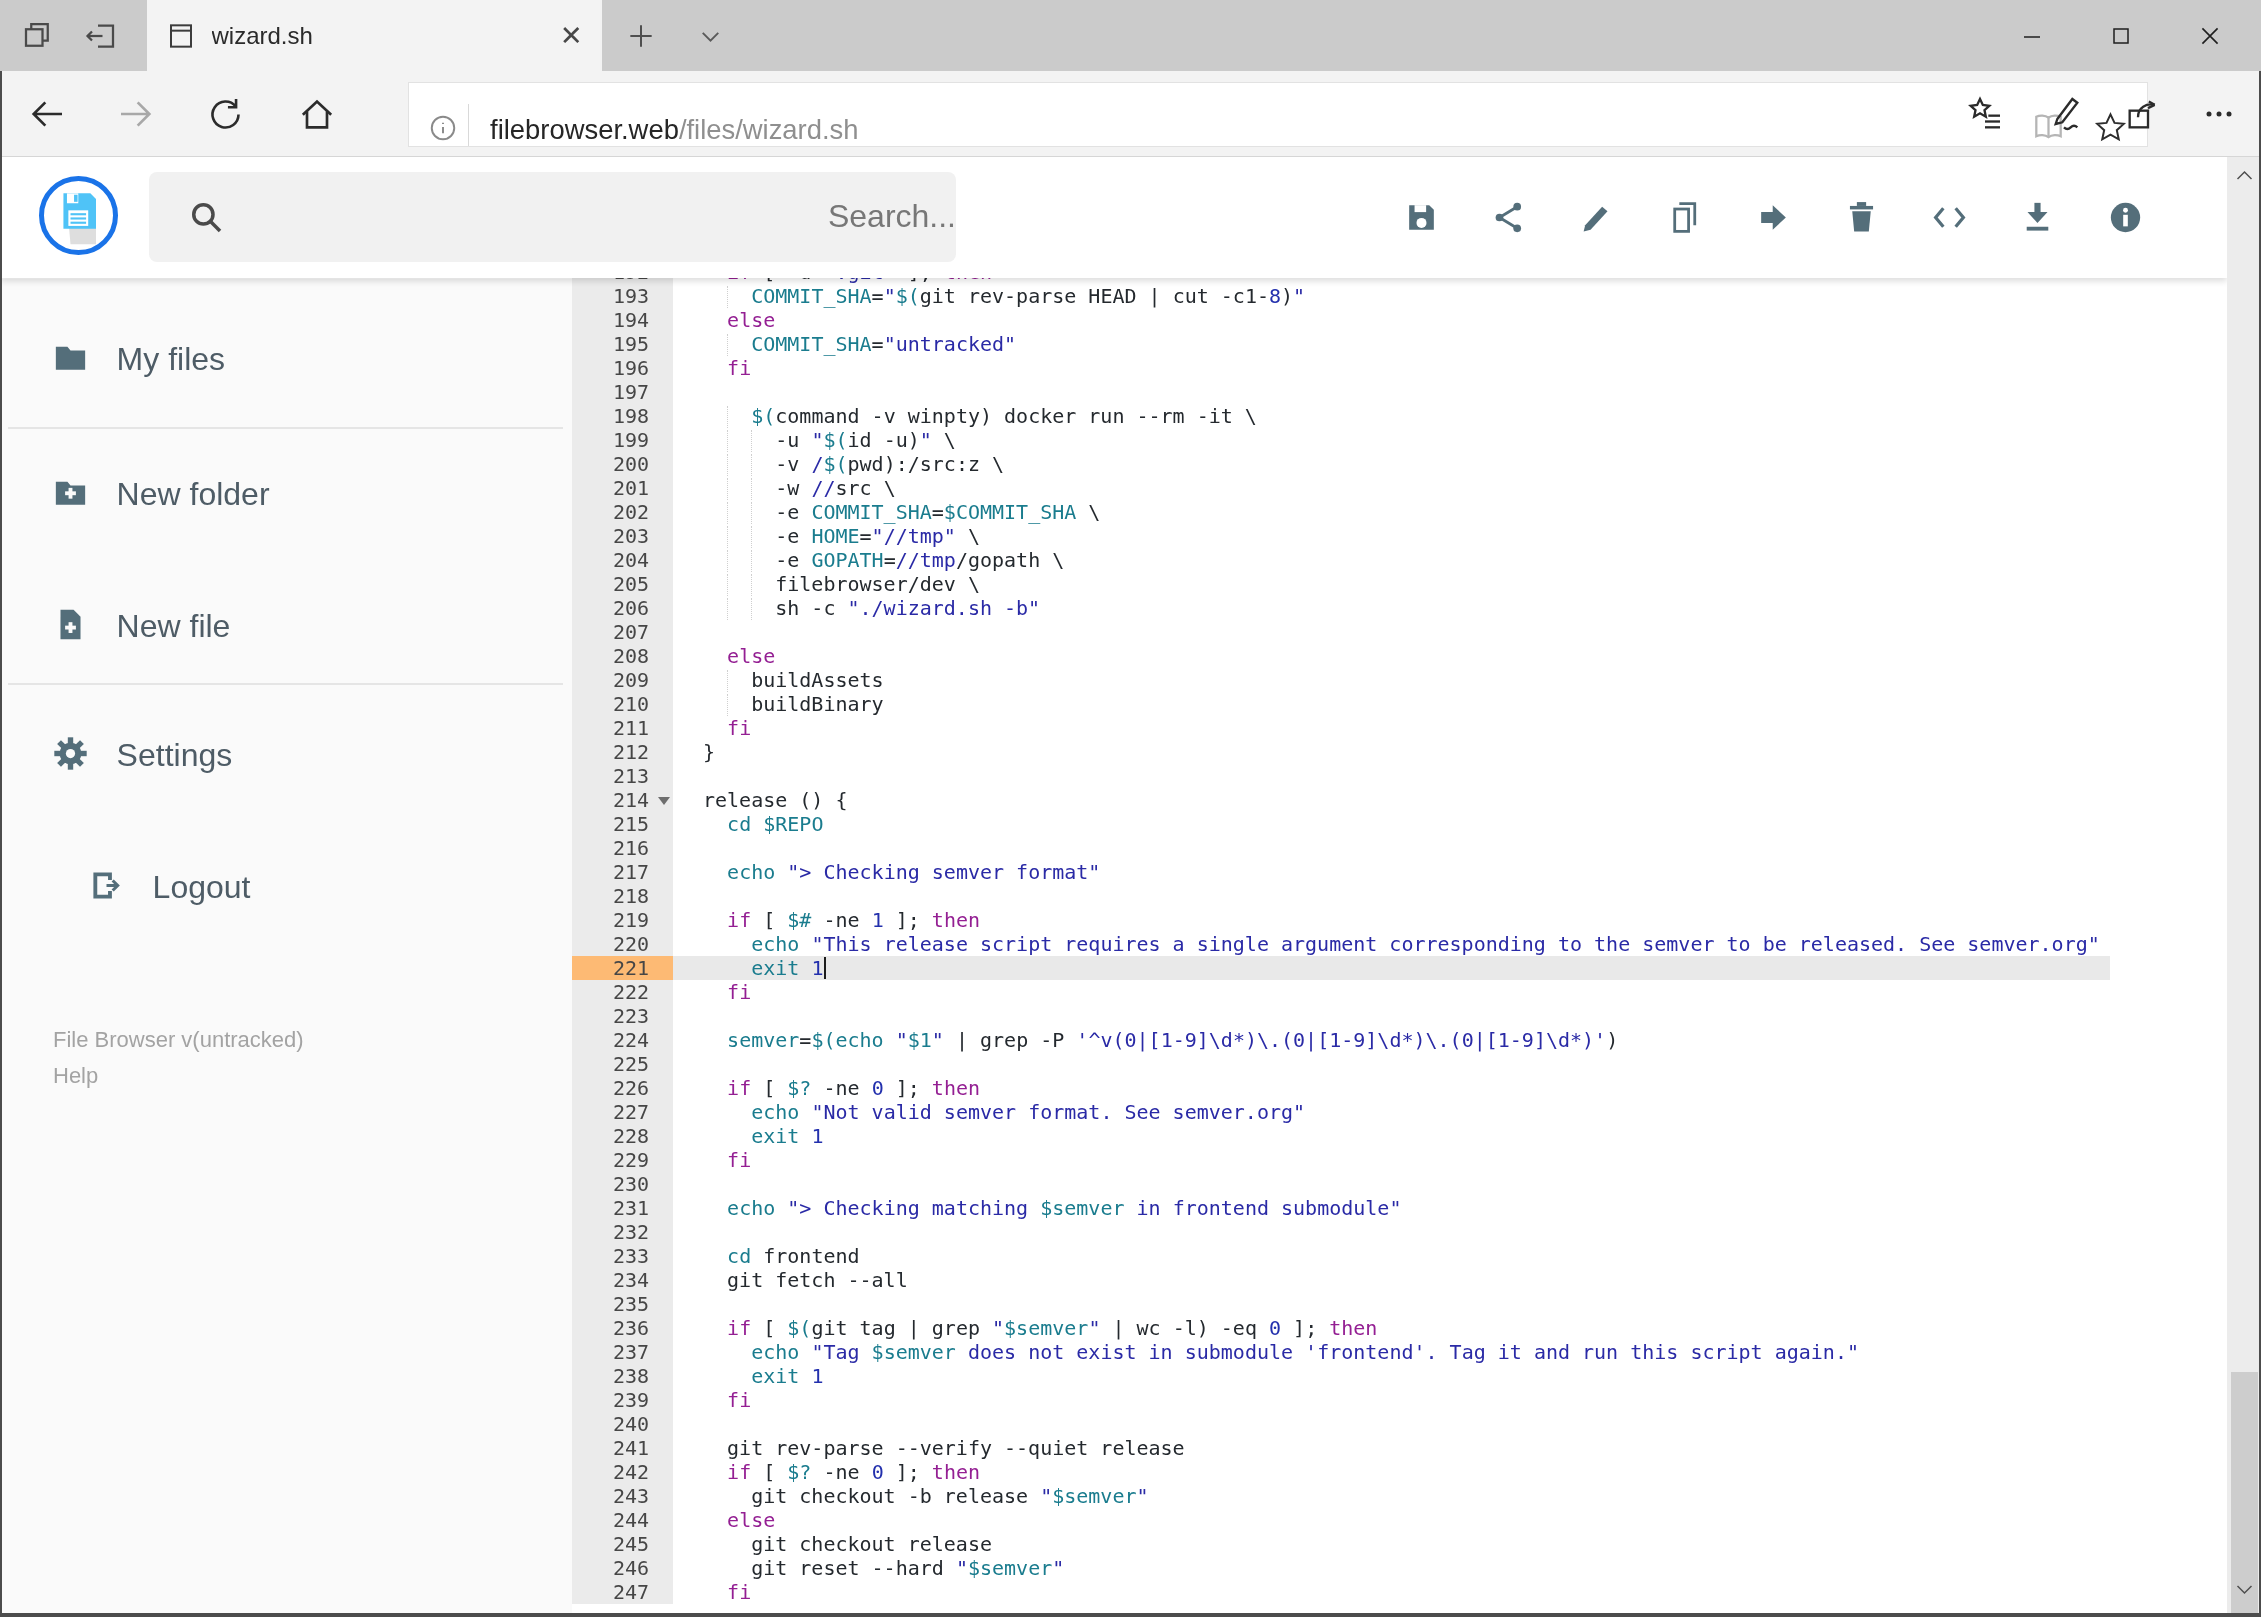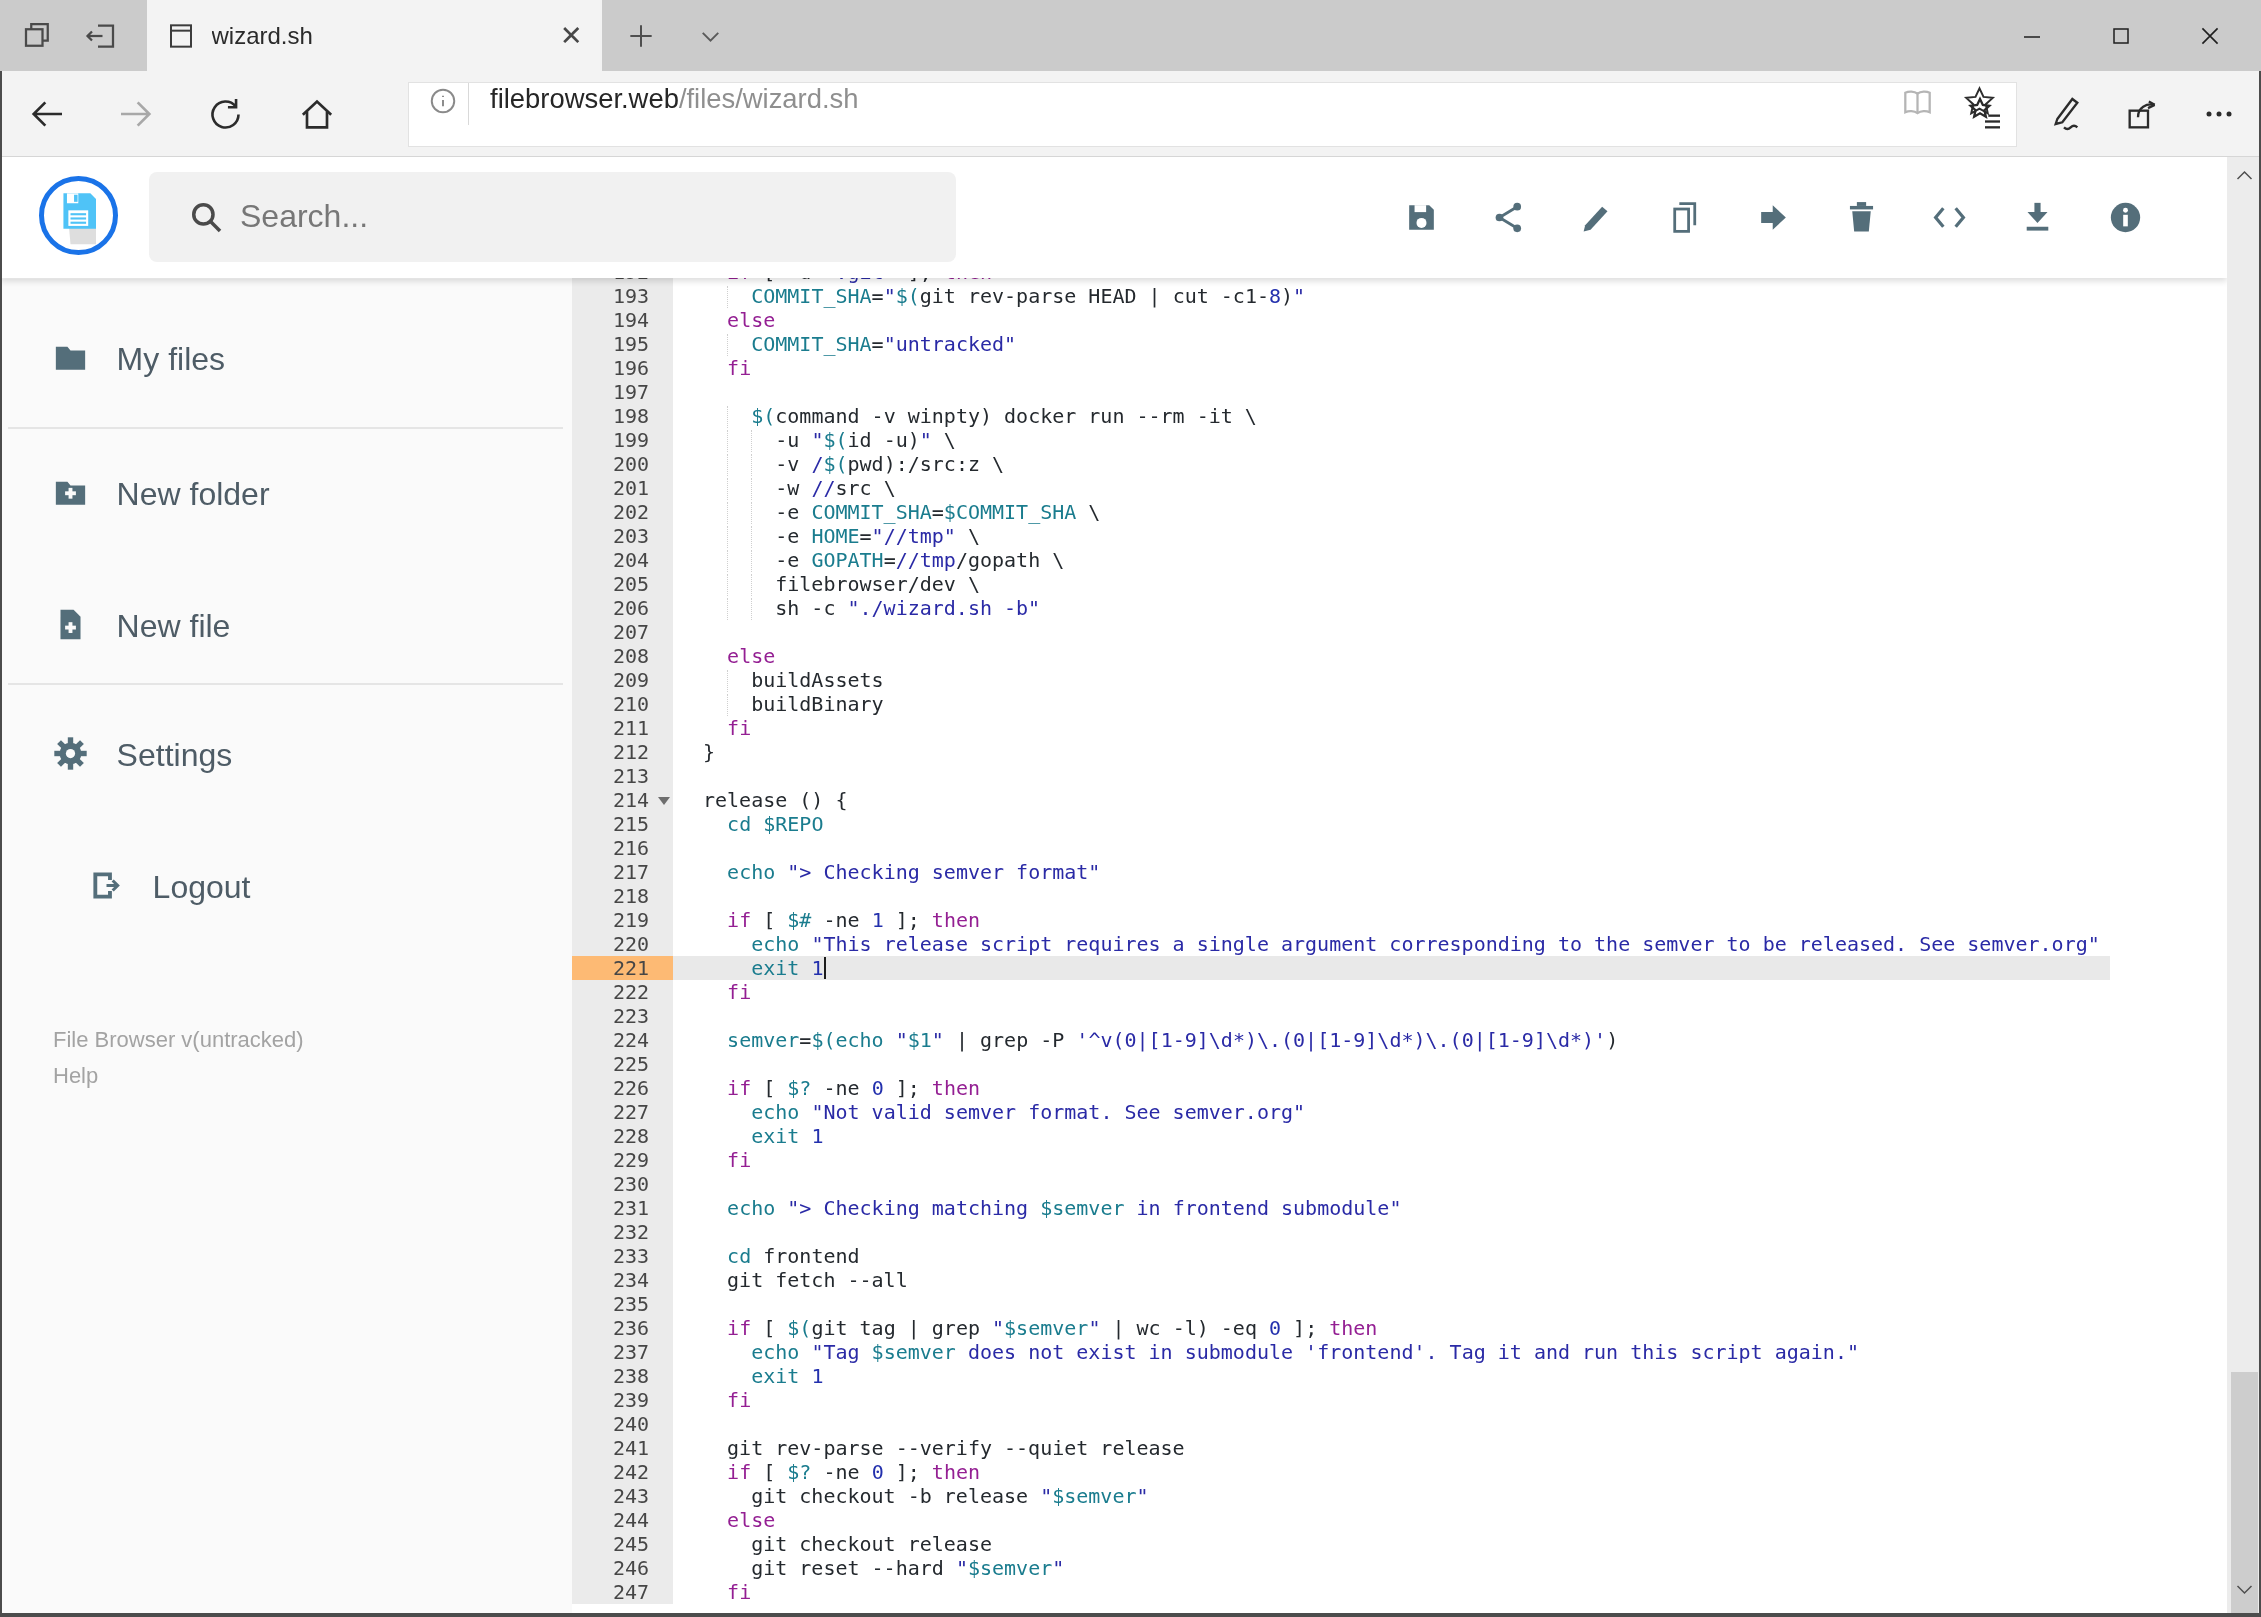--- a/index.html
+++ b/index.html
@@ -12,33 +12,33 @@
   #titlebar{left:0;top:0;width:2261px;height:71px;background:#cbcbcb;z-index:15;}
   .tb-btn{position:absolute;top:0;height:71px;display:flex;align-items:center;justify-content:center;color:#4a4a4a;}
   #tab{position:absolute;left:147px;top:0;width:455px;height:71px;background:#f3f3f3;
        display:flex;align-items:center;z-index:16;}
   #tab .title{font-size:24px;color:#2a2a2a;margin-left:14.5px;flex:1;white-space:nowrap;overflow:hidden;}
   #winctl{position:absolute;right:6.5px;top:0;height:71px;display:flex;z-index:17;}
   .wbtn{width:89px;height:71px;display:flex;align-items:center;justify-content:center;color:#1f1f1f;}
 
   #navbar{left:0;top:71px;width:2261px;height:86px;background:#f3f3f3;z-index:15;border-bottom:0.8px solid #d6d6d6;box-sizing:border-box;}
   .nav-ic{position:absolute;top:0;height:86px;width:78px;display:flex;align-items:center;justify-content:center;color:#2b2b2b;}
-  #addrbar{position:absolute;left:408px;top:10.5px;width:1609px;height:65px;background:#fff;border:1.6px solid #e2e2e2;box-sizing:border-box;display:flex;align-items:flex-start;}
+  #addrbar{position:absolute;left:408px;top:10.5px;width:1740px;height:65px;background:#fff;border:1.6px solid #e2e2e2;box-sizing:border-box;display:flex;align-items:flex-end;}
   #addrbar .divider{width:1.6px;height:42px;background:#d9d9d9;margin:0 0 0 6.5px;}
   #urltext{font-size:27.4px;margin-left:21px;white-space:nowrap;flex:1;}
   #urltext .domain{color:#262626;}
   #urltext .path{color:#8f8f8f;}
 
   
   #appheader{left:0;top:157px;width:2227px;height:121px;background:#ffffff;z-index:10;
              box-shadow:0 3.2px 6.5px rgba(0,0,0,0.14);}
   #logo{position:absolute;left:39px;top:19.4px;width:79px;height:79px;border-radius:50%;
         border:5.7px solid var(--accent);background:#fff;box-sizing:border-box;overflow:hidden;display:flex;align-items:center;justify-content:center;}
   #searchbox{position:absolute;left:149px;top:14.5px;width:807px;height:90px;background:#f1f1f1;border-radius:8px;
-             display:flex;align-items:center;}
+             display:flex;align-items:center;justify-content:space-between;}
   #searchbox .ph{font-size:32px;color:#777;margin-left:13px;}
   #apptools{position:absolute;right:58px;top:0;height:121px;display:flex;align-items:center;}
   .tbtn{width:88px;height:121px;display:flex;align-items:center;justify-content:center;color:var(--slate);background:none;border:none;padding:0;}
 
   
   #sidebar{left:0;top:279px;width:572px;height:1338px;background:#fafafa;z-index:2;}
   .sitem{position:absolute;left:0;width:464px;height:81px;display:flex;align-items:center;color:var(--slate);}
   .sitem .sicon{width:42px;height:42px;margin-left:52px;}
   .sitem .slabel{font-size:32px;color:#4e5c66;margin-left:22.6px;}
   .sdiv{position:absolute;left:8px;width:555px;height:1.6px;background:#e5e5e5;}

